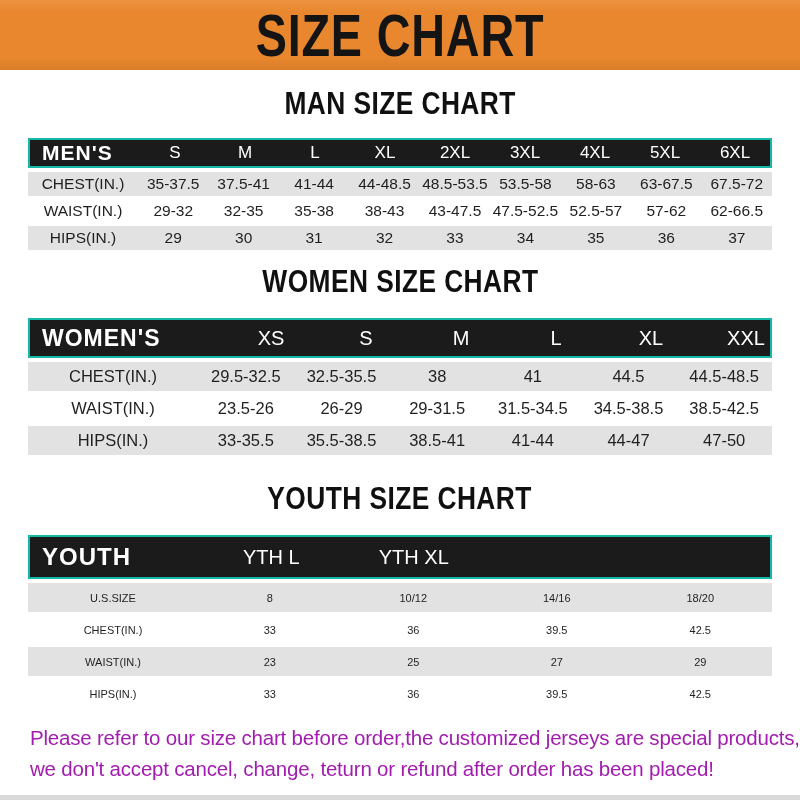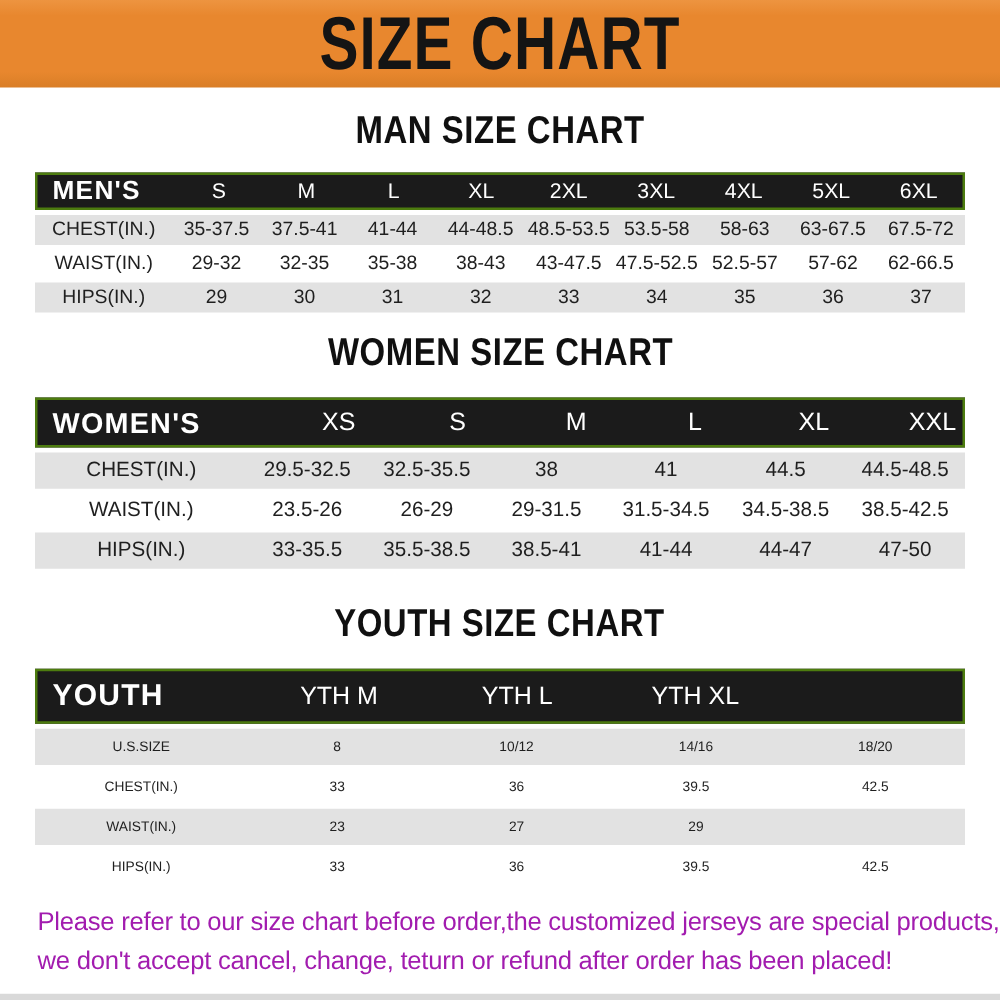--- a/index.html
+++ b/index.html
@@ -61,21 +61,21 @@
     margin: 0 auto;
   }
   .section--men   .size-table { margin-top: 16px; --label-w: 110px; }
   .section--women .size-table { margin-top: 18px; --label-w: 170px; }
   .section--youth .size-table { margin-top: 18px; --label-w: 170px; }
 
   .table-header {
     display: grid;
     align-items: center;
     background: #1B1B1B;
-    border: 2px solid #4d7c0f;
+    border: 2px solid #14b8a6;
     box-sizing: border-box;
     color: #ffffff;
     margin-bottom: 4px;
   }
   .section--men   .table-header { height: 30px; }
   .section--women .table-header { height: 40px; gap: 47px; }
   .section--youth .table-header { height: 44px; }
 
   .header-label {
     font-weight: 800;
@@ -248,21 +248,20 @@
     </div>
   </section>
 
   <section class="chart-section section--youth">
     <h2 class="section-heading">
       <span class="condense">YOUTH SIZE CHART</span>
     </h2>
     <div class="size-table">
       <div class="table-header" style="grid-template-columns: var(--label-w) repeat(4, 1fr);">
         <div class="header-label">YOUTH</div>
-            <div class="col-header">YTH M</div>
             <div class="col-header">YTH L</div>
             <div class="col-header">YTH XL</div>
           </div>
       <div class="table-body">
             <div class="table-row alt" style="grid-template-columns: var(--label-w) repeat(4, 1fr);">
               <div class="row-label">U.S.SIZE</div>
               <div class="cell-value">8</div>
               <div class="cell-value">10/12</div>
               <div class="cell-value">14/16</div>
               <div class="cell-value">18/20</div>
@@ -270,20 +269,21 @@
             <div class="table-row" style="grid-template-columns: var(--label-w) repeat(4, 1fr);">
               <div class="row-label">CHEST(IN.)</div>
               <div class="cell-value">33</div>
               <div class="cell-value">36</div>
               <div class="cell-value">39.5</div>
               <div class="cell-value">42.5</div>
             </div>
             <div class="table-row alt" style="grid-template-columns: var(--label-w) repeat(4, 1fr);">
               <div class="row-label">WAIST(IN.)</div>
               <div class="cell-value">23</div>
+              <div class="cell-value">25</div>
               <div class="cell-value">27</div>
               <div class="cell-value">29</div>
             </div>
             <div class="table-row" style="grid-template-columns: var(--label-w) repeat(4, 1fr);">
               <div class="row-label">HIPS(IN.)</div>
               <div class="cell-value">33</div>
               <div class="cell-value">36</div>
               <div class="cell-value">39.5</div>
               <div class="cell-value">42.5</div>
             </div>

